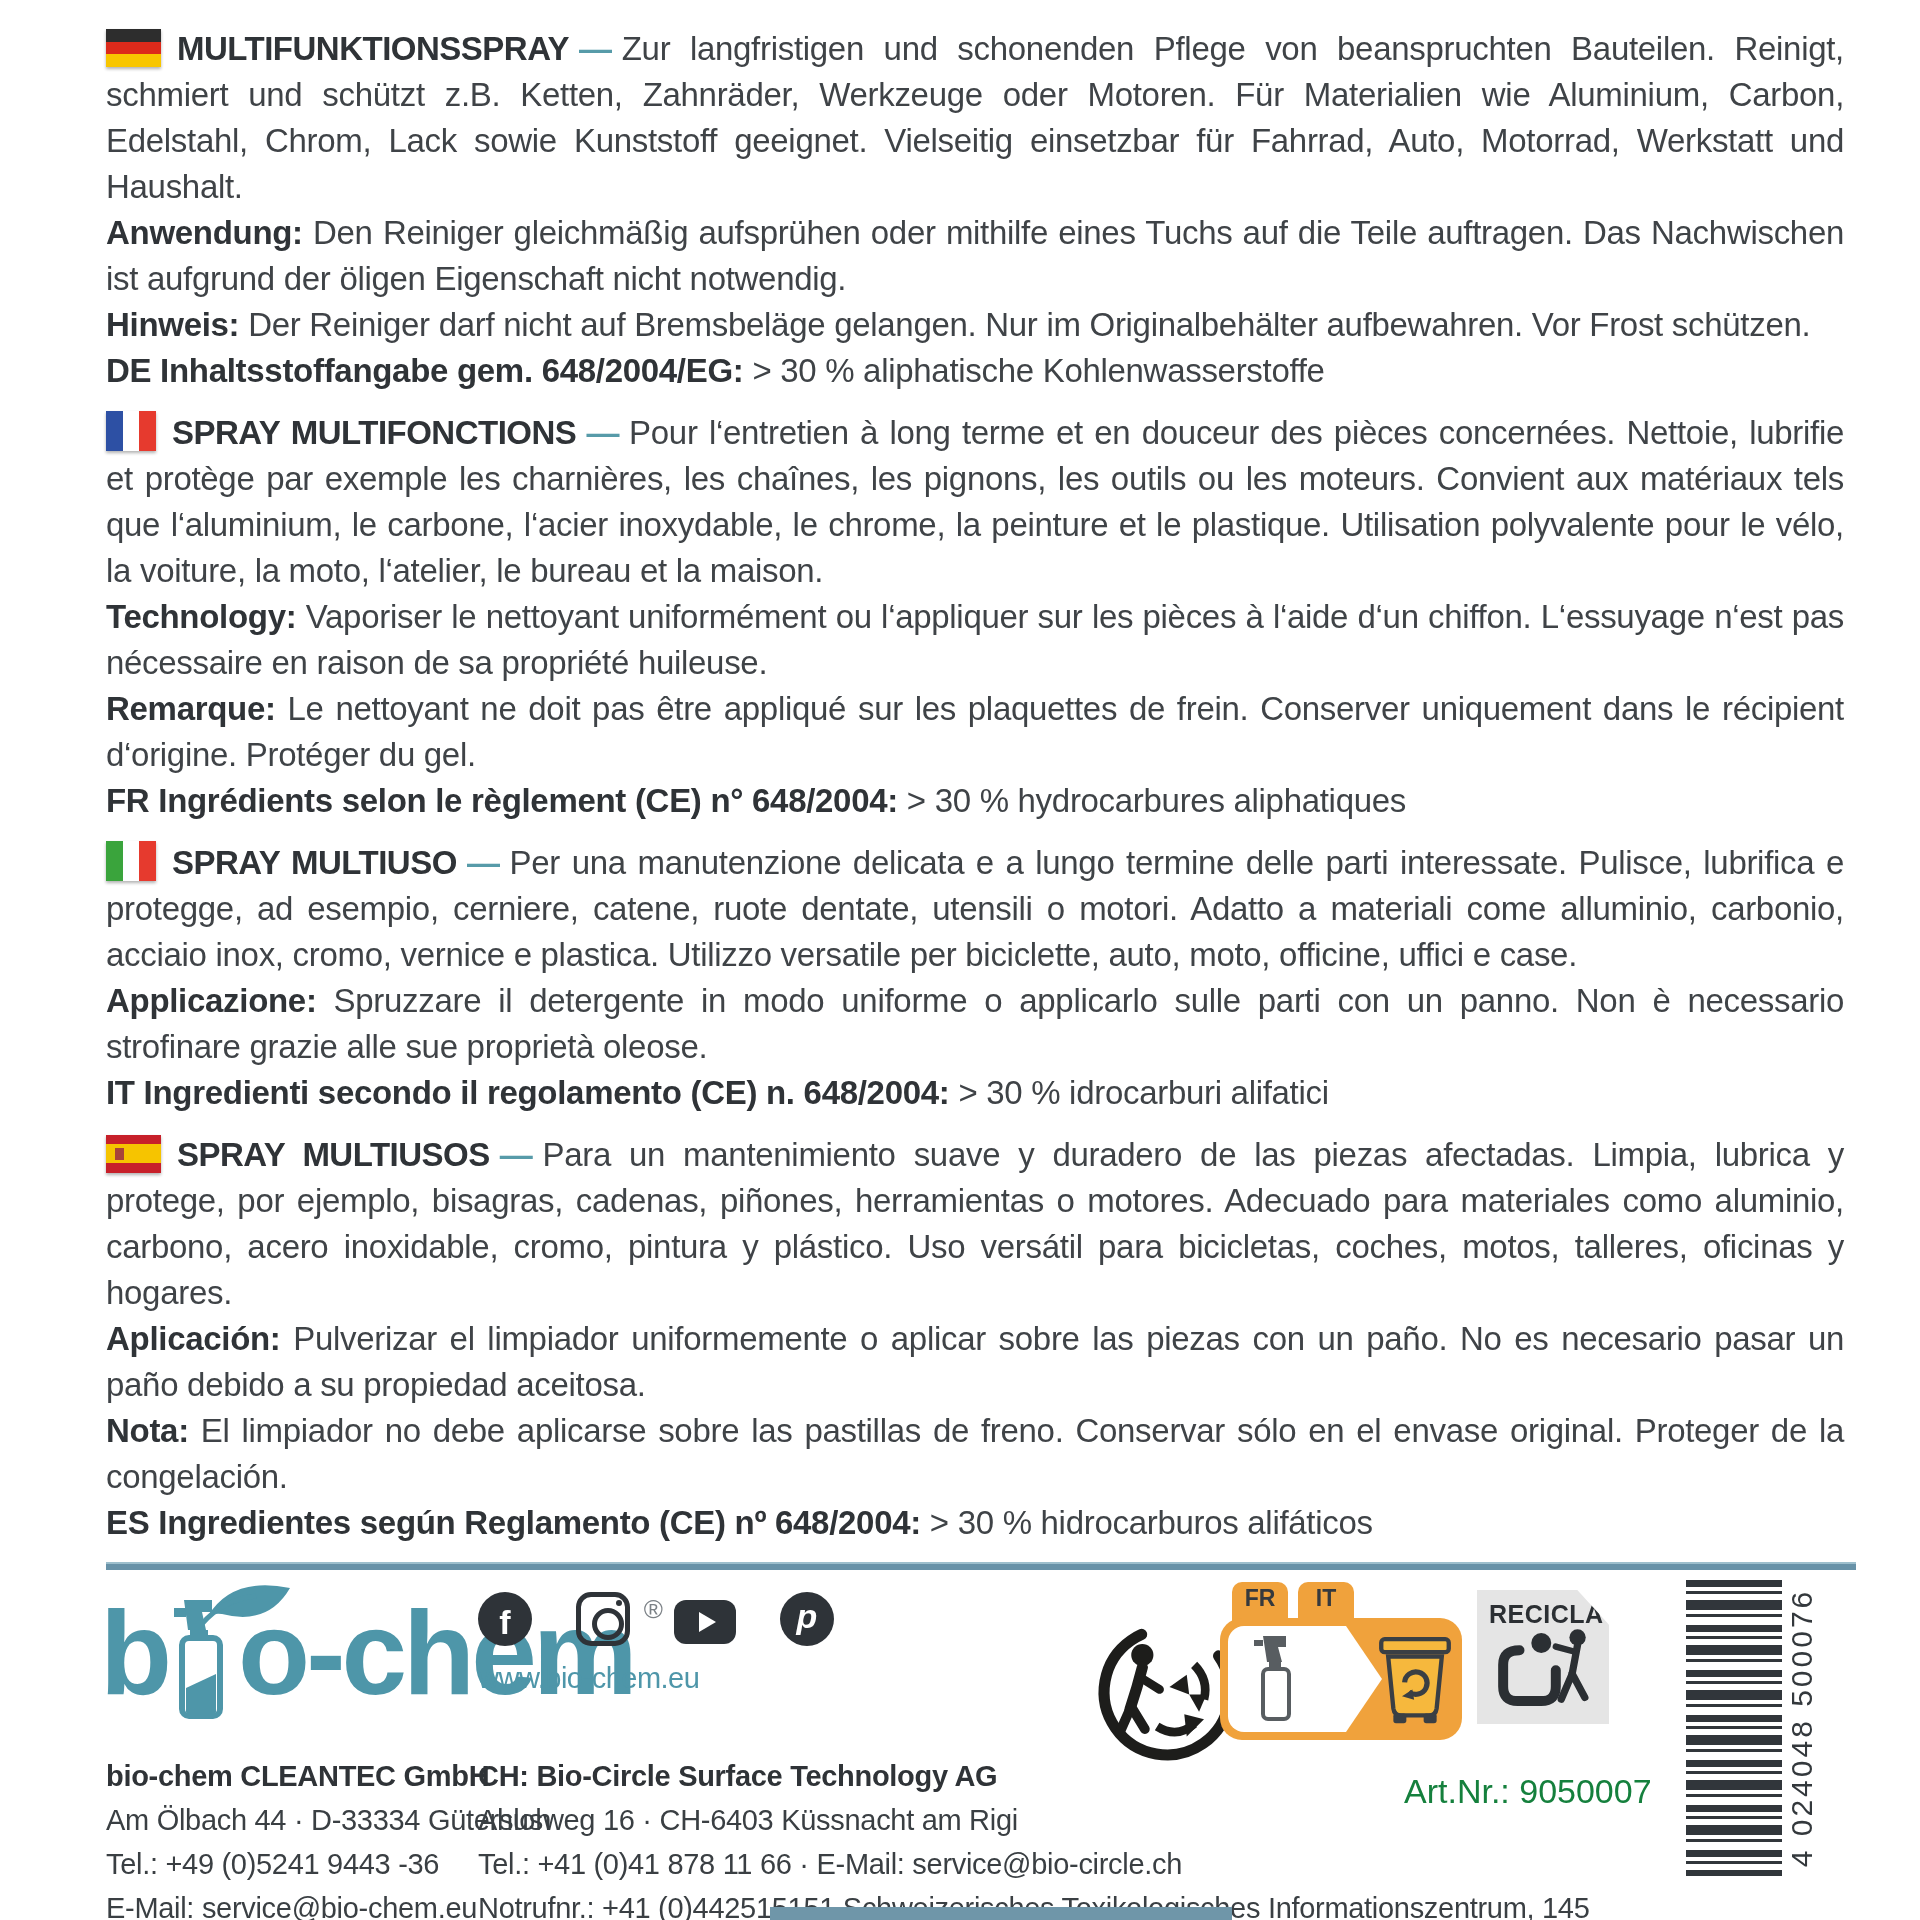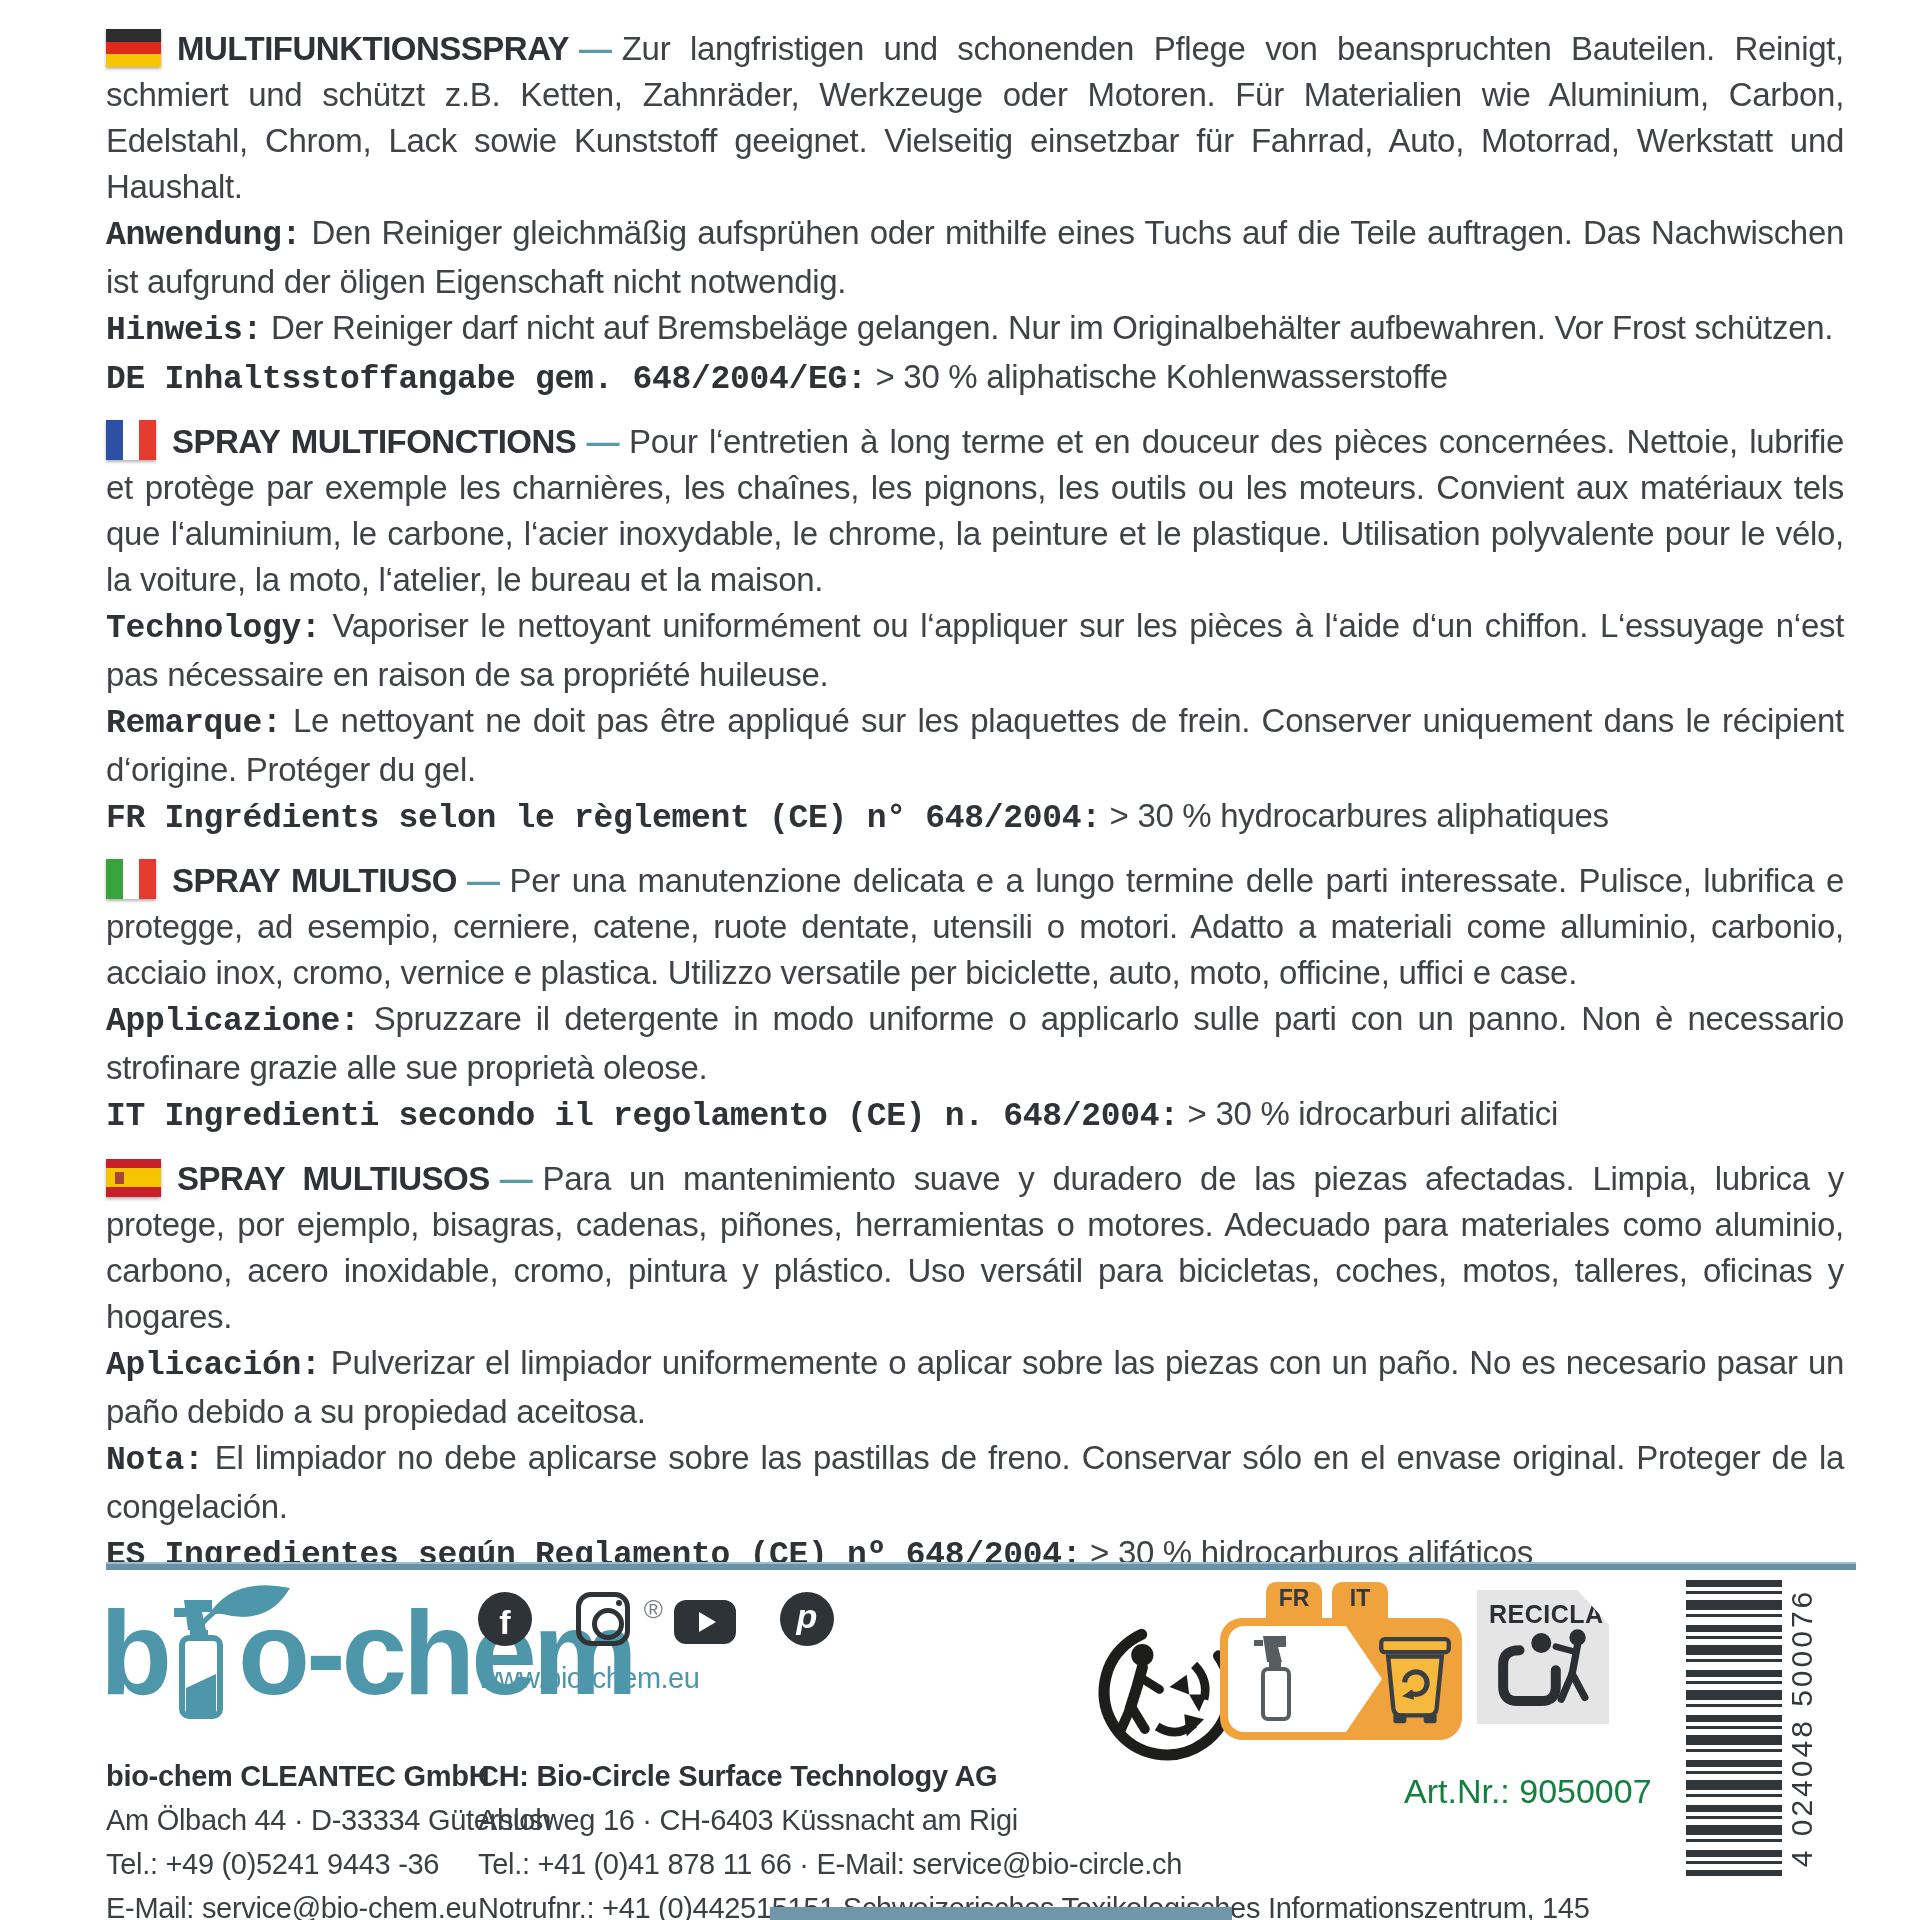--- a/index.html
+++ b/index.html
@@ -7,21 +7,21 @@
   body {
     width:1920px; height:1920px; background:#ffffff; position:relative; overflow:hidden;
     font-family:"Liberation Sans", sans-serif; color:#3f4347;
   }
 
   
   .content { position:absolute; left:0; top:0; width:1920px; height:1562px; overflow:hidden;
              padding:26px 64px 0 106px; }
   section.lang { margin:0 12px 16px 0; }
   .lang p { margin:0; text-align:justify; font-size:33px; line-height:46px; letter-spacing:-0.3px; }
-  .lang b { color:#2f3337;font-family:Liberation Mono, monospace; }
+  .lang b { color:#2f3337; }
   .sec-title { font-weight:bold; color:#2f3337; letter-spacing:-0.5px; }
   .dash { color:#579ba9; font-weight:bold; padding:0 10px; }
 
   .flag { display:inline-block; width:55px; height:38px; margin-right:16px; vertical-align:-7px;
           box-shadow:0 2px 3px rgba(0,0,0,.3); }
   .flag-de { background:linear-gradient(180deg,#2d2d2d 0 33.3%,#dc2a1b 33.3% 66.6%,#f8c600 66.6% 100%); }
   .flag-fr { width:50px; height:40px; background:linear-gradient(90deg,#2d50a4 0 33.3%,#ffffff 33.3% 66.6%,#e63a2e 66.6% 100%); }
   .flag-it { width:50px; height:40px; background:linear-gradient(90deg,#3aa43c 0 33.3%,#ffffff 33.3% 66.6%,#e63a2e 66.6% 100%); }
   .flag-es { background:linear-gradient(180deg,#c7202a 0 25%,#f6c400 25% 75%,#c7202a 75% 100%); position:relative; }
   .flag-es::after { content:""; position:absolute; left:9px; top:13px; width:9px; height:12px; background:#a8443a; }
@@ -59,21 +59,21 @@
   .ic-yt::after { content:""; border-left:17px solid #fff; border-top:10px solid transparent; border-bottom:10px solid transparent; margin-left:4px; }
 
   .website { position:absolute; left:478px; top:100px; font-size:29px; color:#4e96a9; letter-spacing:-0.5px; }
 
   
   .triman { position:absolute; left:1093px; top:56px; }
 
   
   .sort { position:absolute; left:1220px; top:20px; width:242px; height:158px; }
   .sort-tab { position:absolute; top:0; width:56px; height:44px; background:#f0a23c; border-radius:10px 10px 0 0;
-              color:#35393d; font-weight:bold; font-size:23px; display:flex; align-items:flex-start; justify-content:center; padding-top:3px;margin-left:34px; }
+              color:#35393d; font-weight:bold; font-size:23px; display:flex; align-items:flex-start; justify-content:center; padding-top:3px; }
   .sort-tab.t1 { left:12px; } .sort-tab.t2 { left:78px; }
   .sort-body { position:absolute; left:0; top:36px; width:242px; height:122px; background:#f0a23c; border-radius:22px; }
   .sort-white { position:absolute; left:8px; top:8px; width:118px; height:106px; background:#fff; border-radius:16px 0 0 16px; }
   .sort-white::after { content:""; position:absolute; right:-36px; top:0;
                        border-top:53px solid transparent; border-bottom:53px solid transparent; border-left:36px solid #fff; }
   .sort-bottle { position:absolute; left:34px; top:14px; }
   .sort-bin { position:absolute; left:156px; top:16px; }
 
   
   .recicla { position:absolute; left:1477px; top:28px; width:132px; height:134px; background:#e5e5e5;

